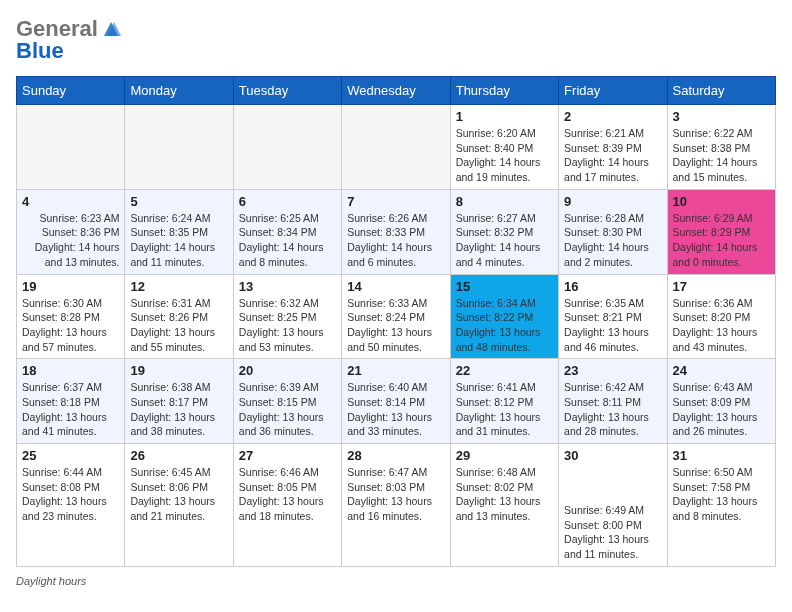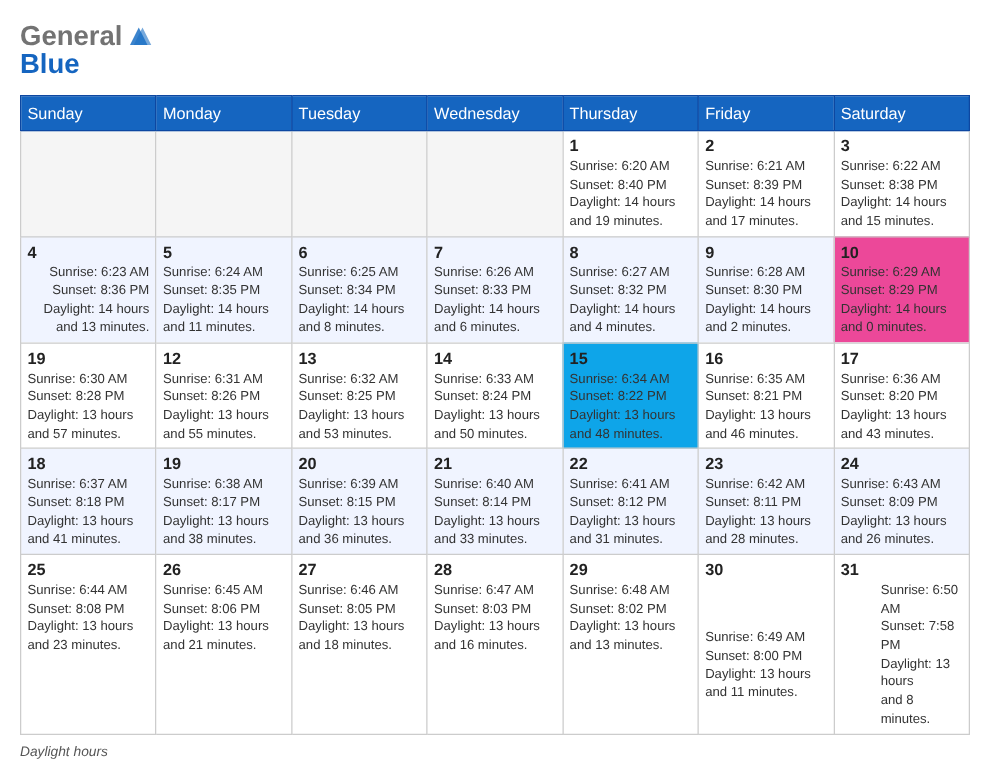--- a/index.html
+++ b/index.html
@@ -330,21 +330,21 @@
         </td>
         <td style="background: rgb(255, 255, 255);">
           <div class="day-num">30</div>
           <div class="day-info" style="white-space: pre-line; margin-top: 40px;">Sunrise: 6:49 AM
 Sunset: 8:00 PM
 Daylight: 13 hours
 and 11 minutes.</div>
         </td>
         <td style="background: rgb(255, 255, 255);">
           <div class="day-num">31</div>
-          <div class="day-info" style="white-space: pre-line; margin-left: 32px;">Sunrise: 6:50 AM
+          <div class="day-info" style="white-space: pre-line;">Sunrise: 6:50 AM
 Sunset: 7:58 PM
 Daylight: 13 hours
 and 8 minutes.</div>
         </td>
       </tr>
     </tbody>
 </table>
 
 <div class="footer">
   <span class="footer-label">Daylight hours</span>

